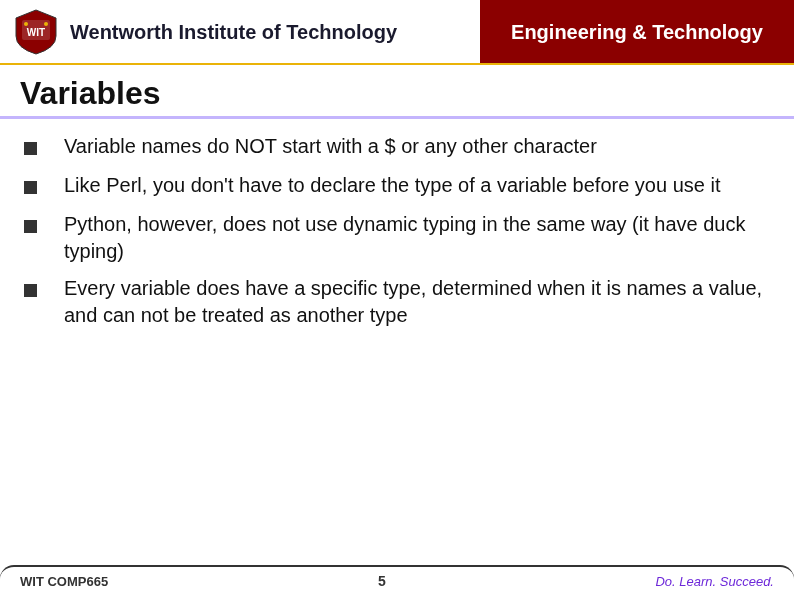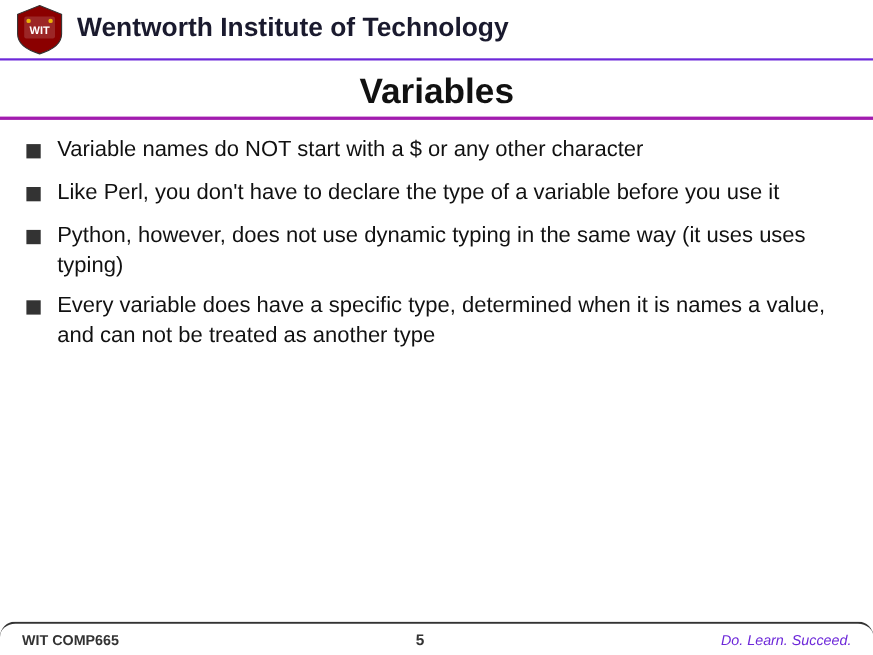--- a/index.html
+++ b/index.html
@@ -21,40 +21,40 @@
       height: 595px;
       display: flex;
       flex-direction: column;
       background: #fff;
     }
 
     
     .header {
       display: flex;
       align-items: stretch;
-      height: 55px;
-      border-bottom: 2px solid #6d28d9;
+      height: 65px;
+      border-bottom: 2px solid #eab308;
     }
 
     .header-left {
       flex: 0 0 480px;
       display: flex;
       align-items: center;
       padding: 8px 12px;
       gap: 10px;
     }
 
     .wit-logo {
       width: 48px;
       height: 48px;
       flex-shrink: 0;
     }
 
     .header-title {
-      font-size: 24px;
+      font-size: 20px;
       font-weight: bold;
       color: #1a1a2e;
       line-height: 1.2;
       text-align: right;
     }
 
     .header-right {
       flex: 1;
       background: #8b0000;
       display: flex;
@@ -67,22 +67,21 @@
       color: #fff;
       font-size: 20px;
       font-weight: bold;
       text-align: center;
       line-height: 1.3;
     }
 
     
     .slide-title-area {
       padding: 10px 20px 4px 20px;
-      text-align: center;
-      border-bottom: 3px solid #a21caf;
+      border-bottom: 3px solid #c4b5fd;
       margin-bottom: 0;
     }
 
     .slide-title {
       font-size: 32px;
       font-weight: bold;
       color: #111;
     }
 
     
@@ -90,21 +89,21 @@
       flex: 1;
       padding: 14px 24px 0 24px;
       display: flex;
       flex-direction: column;
       gap: 10px;
     }
 
     .bullet-item {
       display: flex;
       align-items: flex-start;
-      gap: 0;
+      gap: 12px;
       font-size: 20px;
       color: #111;
       line-height: 1.35;
     }
 
     .bullet-marker {
       flex-shrink: 0;
       width: 28px;
       margin-top: 2px;
     }
@@ -165,20 +164,23 @@
         <path d="M24 2 L44 10 L44 28 Q44 40 24 46 Q4 40 4 28 L4 10 Z" fill="#8b0000" stroke="#333" stroke-width="1"></path>
 
         <rect x="10" y="12" width="28" height="20" rx="2" fill="#fff" opacity="0.15"></rect>
         <text x="24" y="28" text-anchor="middle" font-size="10" font-weight="bold" fill="#fff" font-family="Arial">WIT</text>
 
         <circle cx="14" cy="16" r="2" fill="#ffd700" opacity="0.8"></circle>
         <circle cx="34" cy="16" r="2" fill="#ffd700" opacity="0.8"></circle>
       </svg>
       <span class="header-title">Wentworth Institute of Technology</span>
     </div>
+    <div class="header-right">
+      <span class="header-right-text">Engineering &amp; Technology</span>
+    </div>
   </div>
 
   <div class="slide-title-area">
     <span class="slide-title">Variables</span>
   </div>
 
   <div class="content">
 
     <div class="bullet-item">
       <span class="bullet-marker">
@@ -191,21 +193,21 @@
       <span class="bullet-marker">
         <span class="bullet-square"></span>
       </span>
       <span class="bullet-text">Like Perl, you don't have to declare the type of a variable before you use it</span>
     </div>
 
     <div class="bullet-item">
       <span class="bullet-marker">
         <span class="bullet-square"></span>
       </span>
-      <span class="bullet-text">Python, however, does not use dynamic typing in the same way (it uses uses typing)</span>
+      <span class="bullet-text">Python, however, does not use dynamic typing in the same way (it have duck typing)</span>
     </div>
 
     <div class="bullet-item">
       <span class="bullet-marker">
         <span class="bullet-square"></span>
       </span>
       <span class="bullet-text">Every variable does have a specific type, determined when it is names a value, and can not be treated as another type</span>
     </div>
 
   </div>

